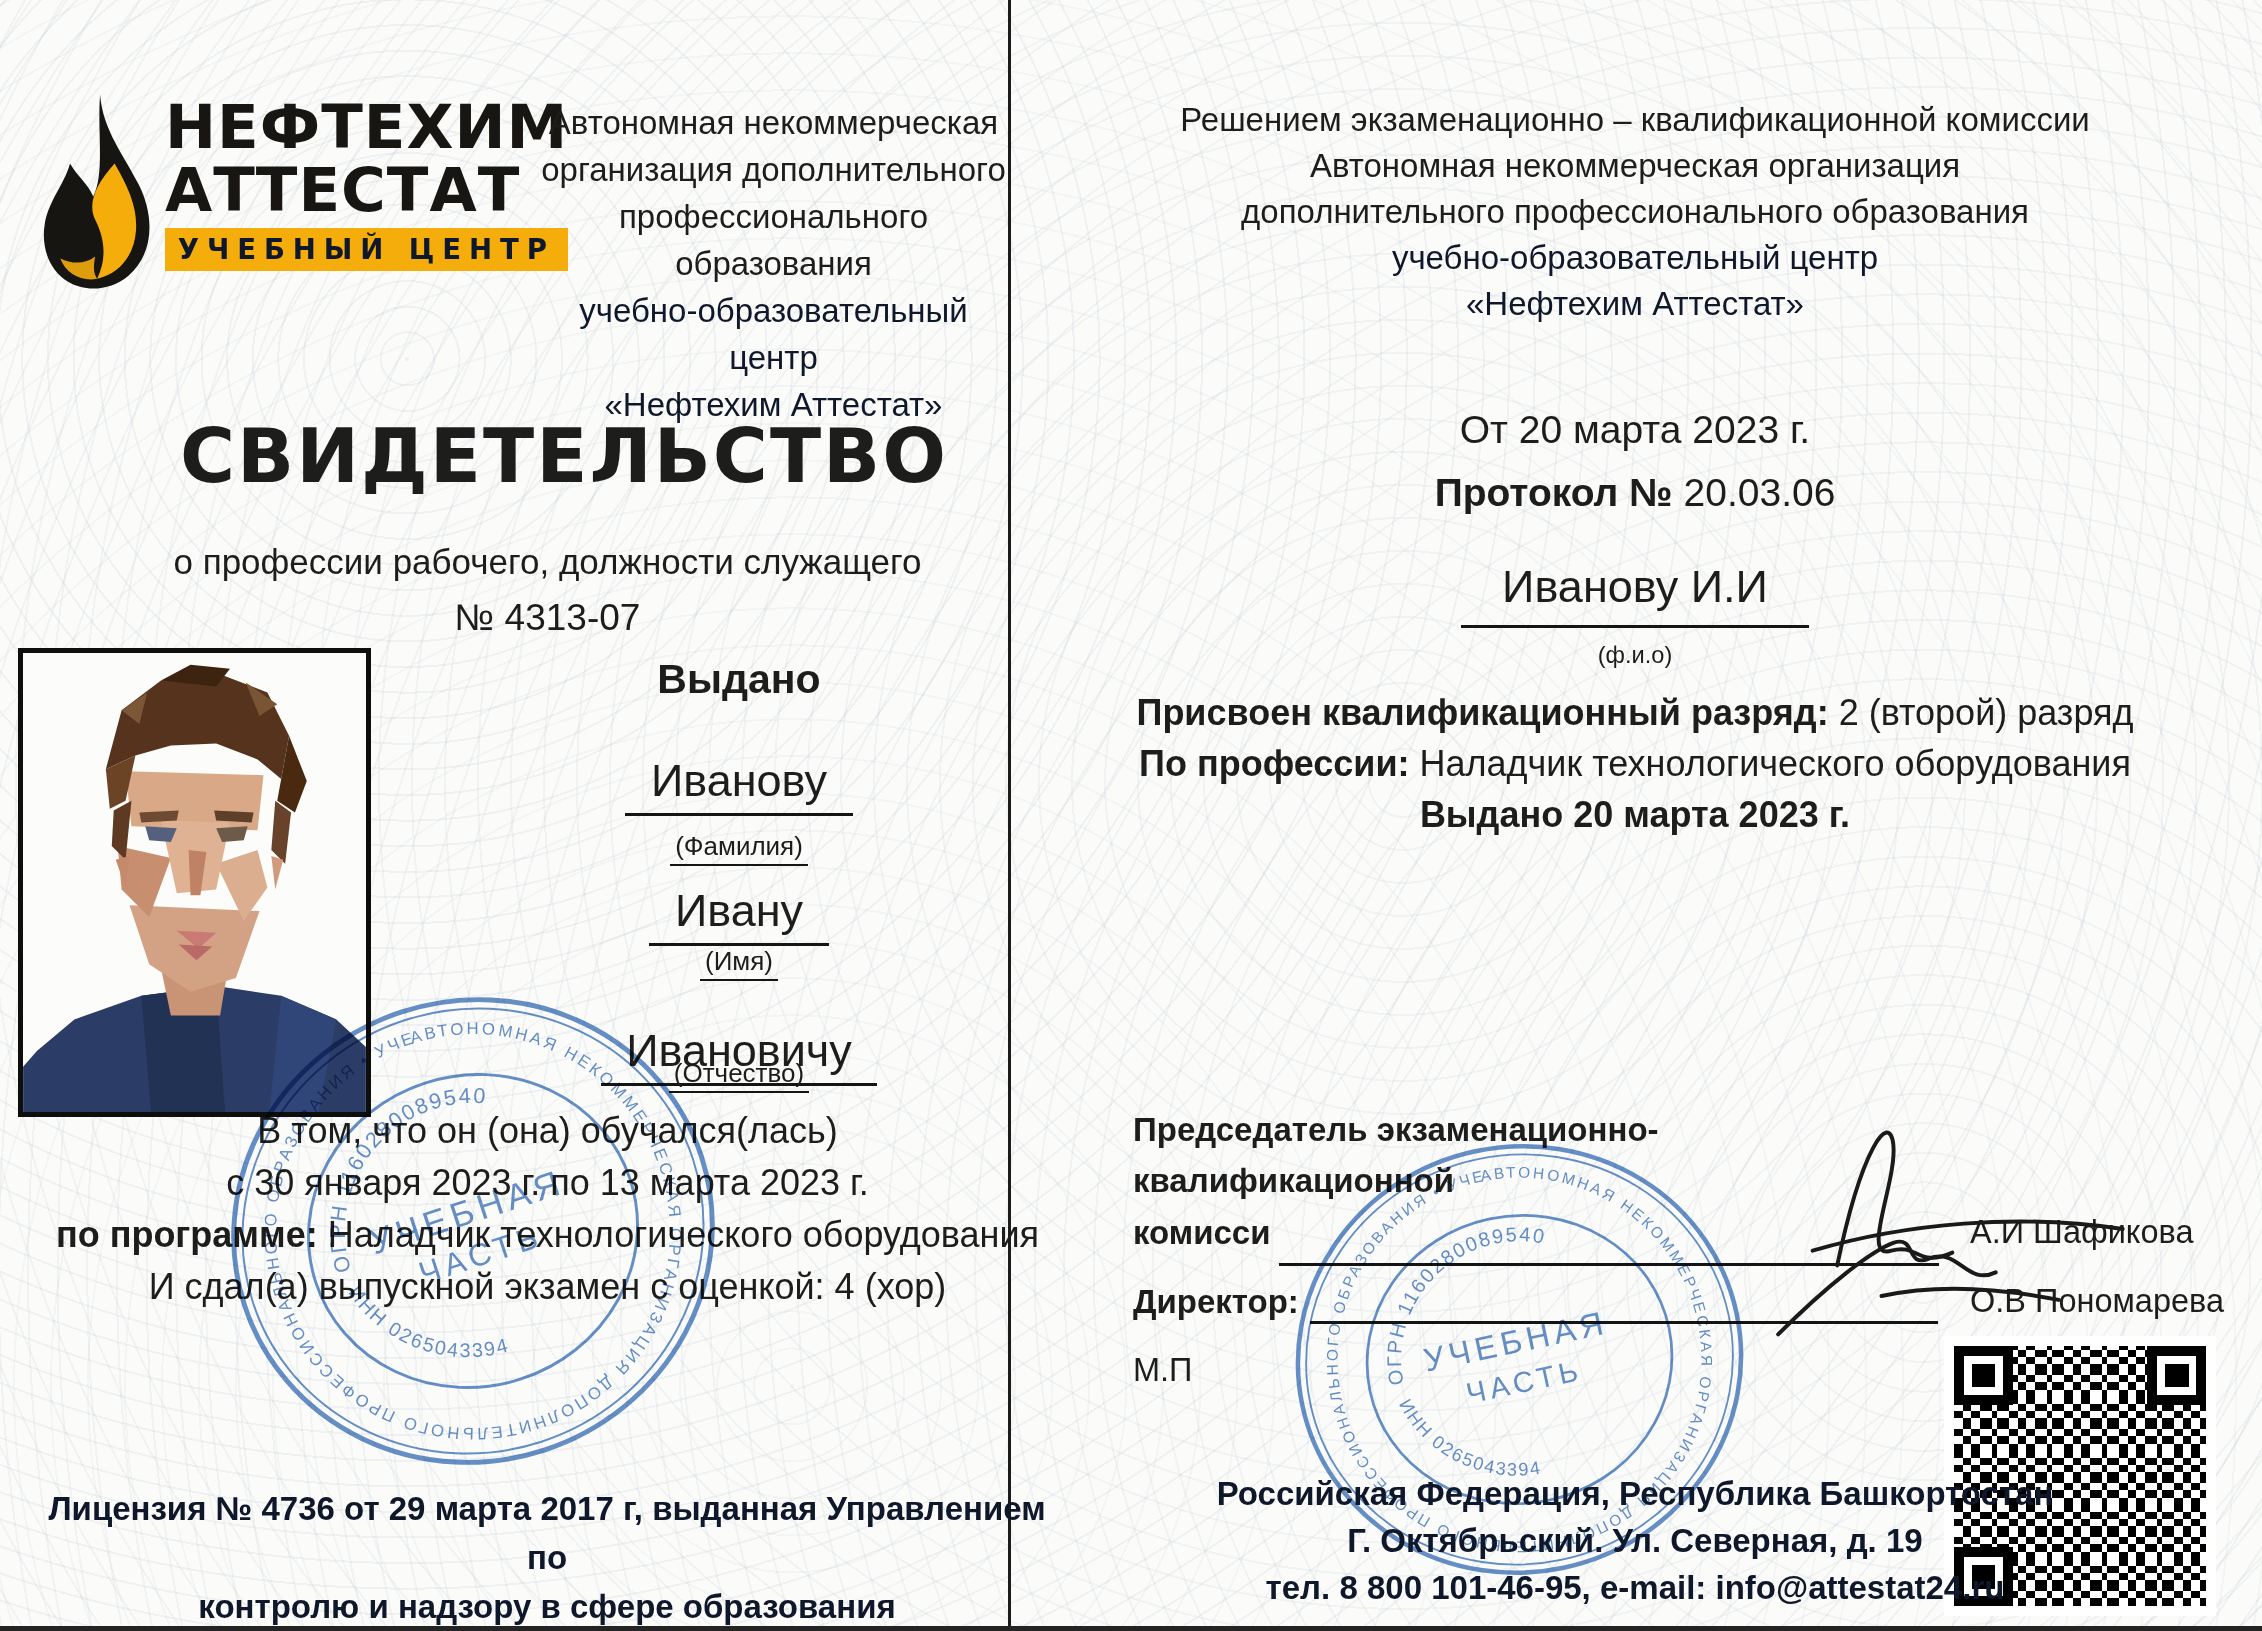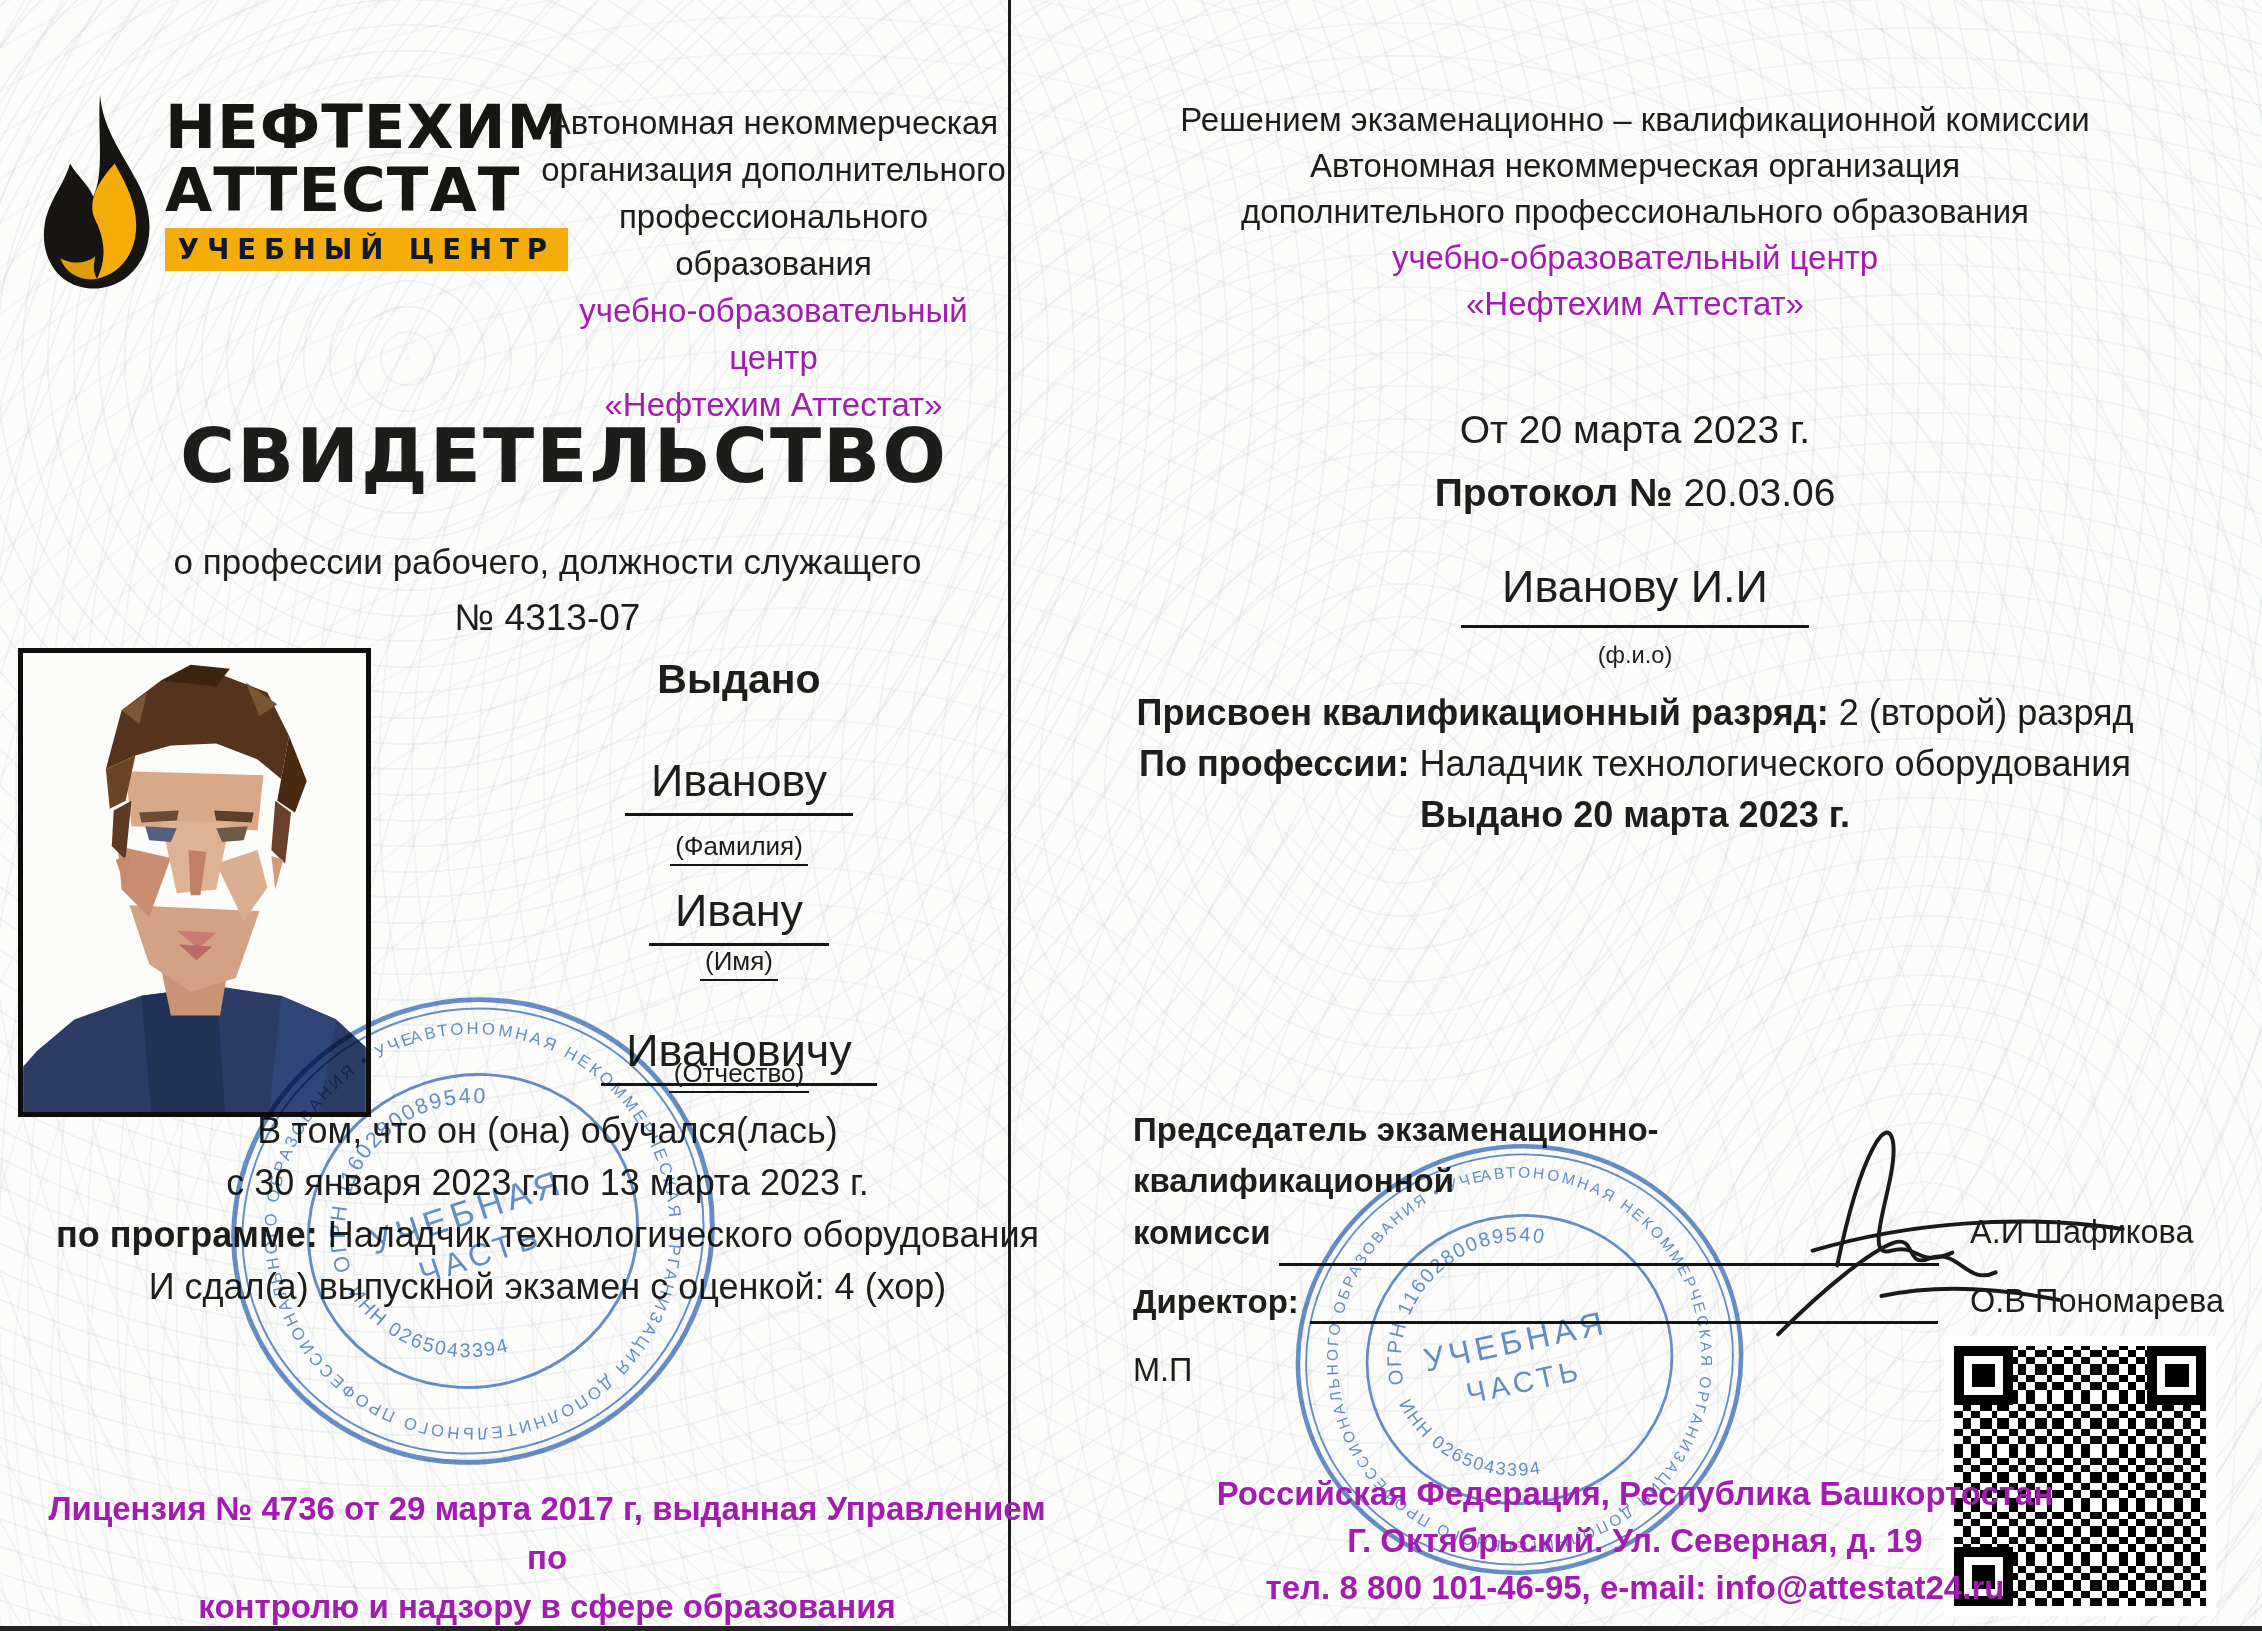--- a/index.html
+++ b/index.html
@@ -6,21 +6,21 @@
   .sheet{position:relative;width:2263px;height:1631px;background:#fbfbf9;overflow:hidden;
          font-family:"Liberation Sans",sans-serif;color:#1d1d1b;}
   .sheet::before{content:"";position:absolute;inset:0;pointer-events:none;
     background-image:
       repeating-radial-gradient(circle at 18% 22%, rgba(176,190,205,0.16) 0 2px, transparent 2px 25.6px),
       repeating-radial-gradient(circle at 62% 48%, rgba(176,190,205,0.13) 0 2px, transparent 2px 33px),
       repeating-radial-gradient(circle at 85% 78%, rgba(170,185,200,0.12) 0 2px, transparent 2px 29.6px),
       repeating-radial-gradient(circle at 35% 85%, rgba(180,192,206,0.11) 0 2px, transparent 2px 37px);}
   .abs{position:absolute;}
   .ctr{text-align:center;}
-  .red{color:#a21caf;}
+  .red{color:#0f172a;}
   .bold{font-weight:700;}
 
   .divider{left:1008px;top:0;width:3px;height:1631px;background:#1b1b1b;}
   .bottom-edge{left:0;bottom:0;width:2263px;height:4.9px;background:#242424;}
 
   
   .flame{left:39px;top:91px;width:126px;height:205px;}
   .logo-text{left:165px;top:95px;font-family:"DejaVu Sans",sans-serif;}
   .logo-word{font-size:61px;font-weight:800;line-height:63px;letter-spacing:1px;color:#171613;}
   .logo-banner{margin-top:6.9px;background:#f4ad0b;color:#0f172a;width:fit-content;

